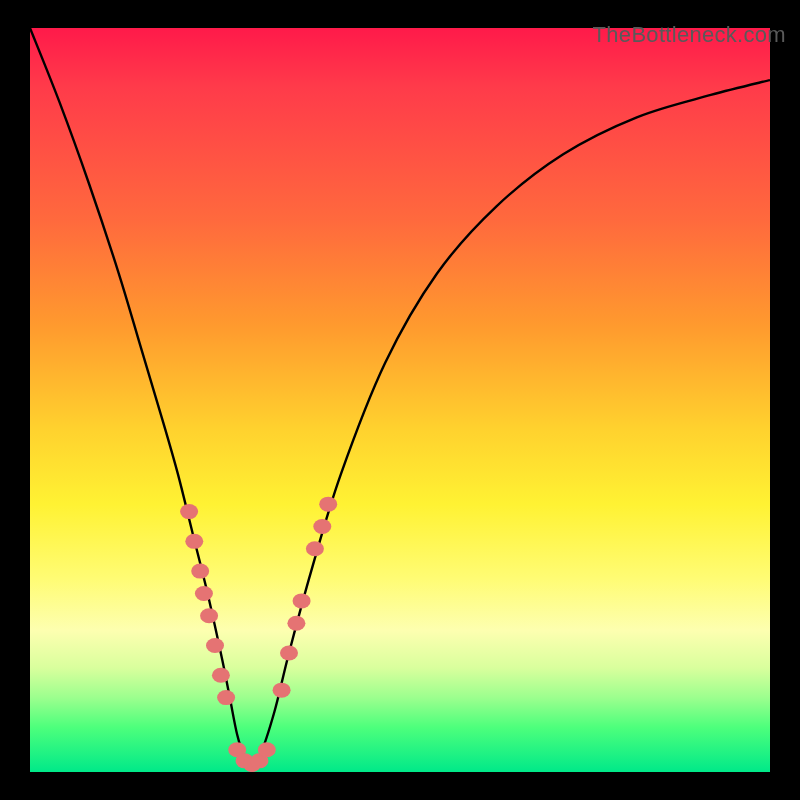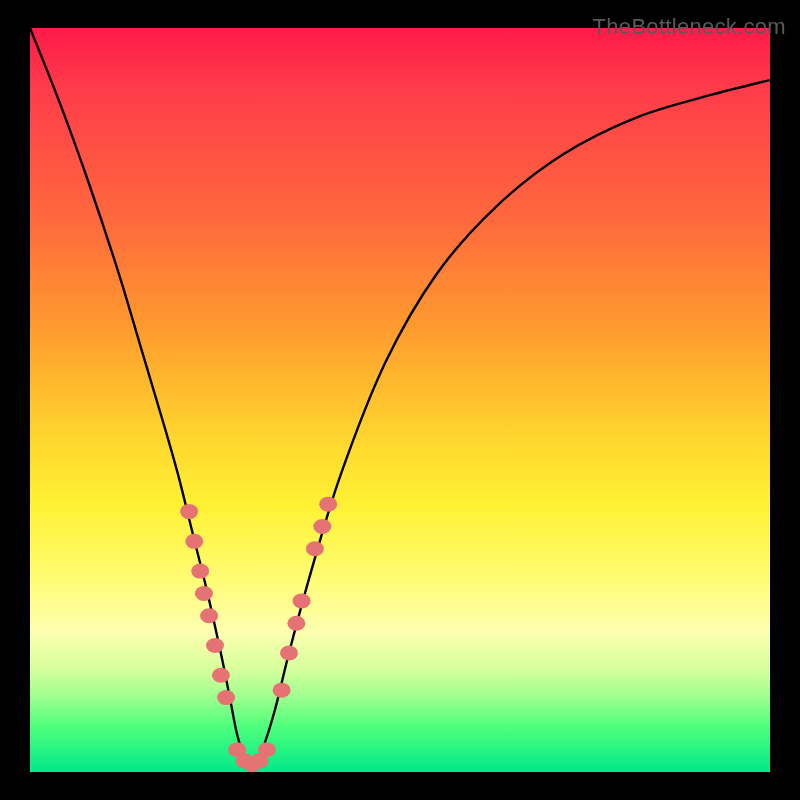--- a/index.html
+++ b/index.html
@@ -12,21 +12,21 @@
     font-family: Arial, Helvetica, sans-serif;
   }
   .outer {
     width: 800px;
     height: 800px;
     background: #000;
     position: relative;
   }
   .watermark {
     position: absolute;
-    top: 14px;
+    top: 22px;
     right: 14px;
     color: #5a5a5a;
     font-size: 22px;
     letter-spacing: 0.3px;
     z-index: 5;
     user-select: none;
     pointer-events: none;
   }
   .plot-wrap {
     position: absolute;

